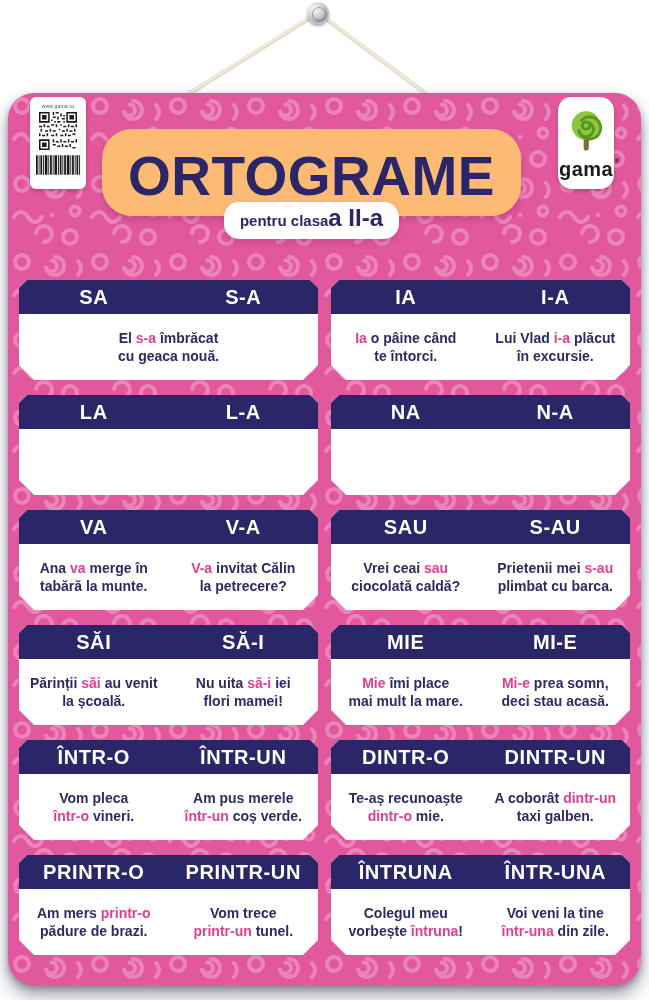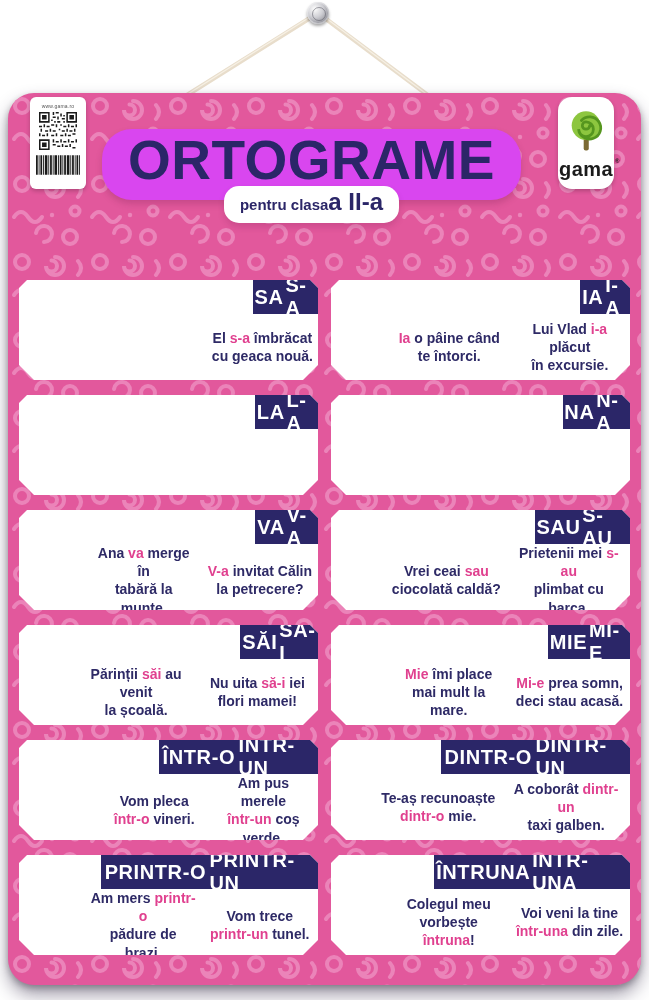--- a/index.html
+++ b/index.html
@@ -37,40 +37,39 @@
   .brand-tab{
     position:absolute;right:27px;top:4px;width:56px;height:92px;background:#fff;border-radius:14px;
     box-shadow:0 2px 4px rgba(0,0,0,.22);display:flex;flex-direction:column;align-items:center;justify-content:center;gap:3px;
   }
   .tree-svg{width:38px;height:48px;}
   .brand-name{font-size:20px;font-weight:700;color:#1b1b1b;letter-spacing:.4px;line-height:1;position:relative;}
   .brand-name sup{font-size:6px;position:absolute;top:-1px;right:-7px;}
   
   .title-wrap{position:absolute;top:36px;left:0;right:26px;display:flex;flex-direction:column;align-items:center;z-index:4;}
   .title-pill{
-    background:#d946ef;border-radius:30px;padding:0 26px 8px;box-shadow:0 4px 6px rgba(120,30,80,.25);
+    background:#fdba74;border-radius:30px;padding:16px 26px 8px;box-shadow:0 4px 6px rgba(120,30,80,.25);
   }
   .title-text{
     font-size:55px;font-weight:800;color:var(--header-navy,#2b2668);letter-spacing:0.5px;line-height:1.15;
   }
   .subtitle-pill{
     background:#fff;border-radius:15px;padding:2px 16px 7px;margin-top:-14px;position:relative;
     box-shadow:0 4px 6px rgba(120,30,80,.2);display:flex;align-items:baseline;gap:0;
   }
   .subtitle-prefix{font-size:15px;font-weight:600;color:var(--header-navy,#2b2668);}
   .subtitle-grade{font-size:24px;font-weight:800;color:var(--header-navy,#2b2668);}
   
   .cards{
     position:absolute;left:11px;top:187px;width:611px;z-index:4;
     display:grid;grid-template-columns:1fr 1fr;column-gap:13px;row-gap:15px;grid-auto-rows:100px;
   }
   .card{
     background:var(--card-white,#fff);display:flex;flex-direction:column;
     clip-path:polygon(8px 0,calc(100% - 8px) 0,100% 8px,100% calc(100% - 15px),calc(100% - 15px) 100%,15px 100%,0 calc(100% - 15px),0 8px);
-    align-items:flex-end;
   }
   .card-header{height:34px;background:var(--header-navy,#2b2668);display:flex;flex:none;}
   .hlabel{
     flex:1;display:flex;align-items:center;justify-content:center;
     color:#fff;font-weight:700;font-size:20px;letter-spacing:.6px;
   }
   .card-body{flex:1;display:flex;}
   .sentence{flex:1;display:flex;align-items:center;justify-content:center;text-align:center;padding:0 5px;}
   .sent-text{
     font-size:14px;font-weight:700;color:var(--text-navy,#2e2a66);line-height:1.3;white-space:pre-line;

